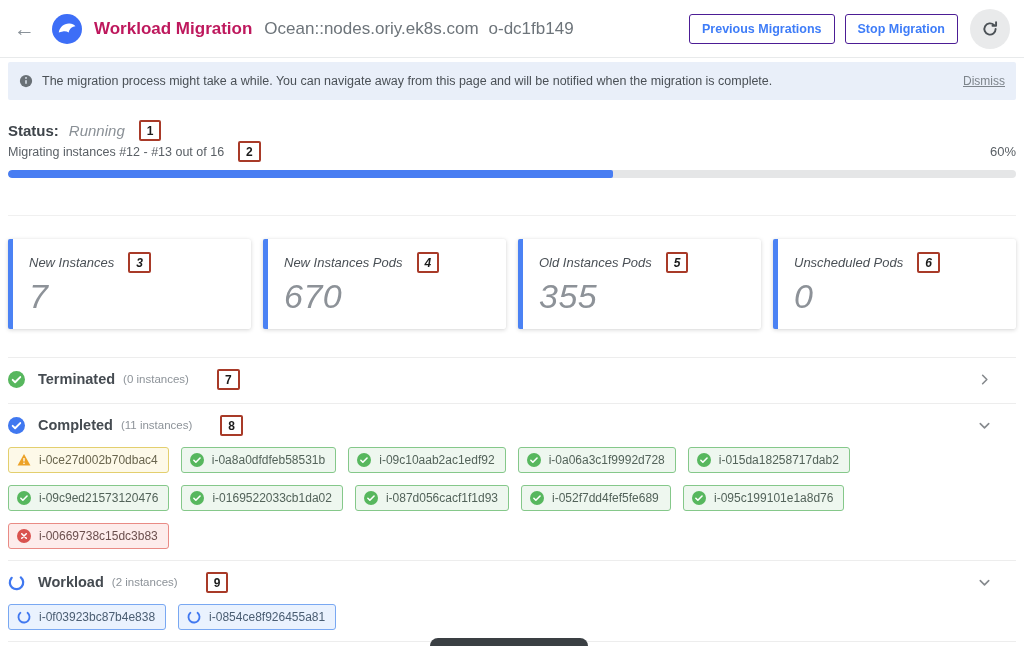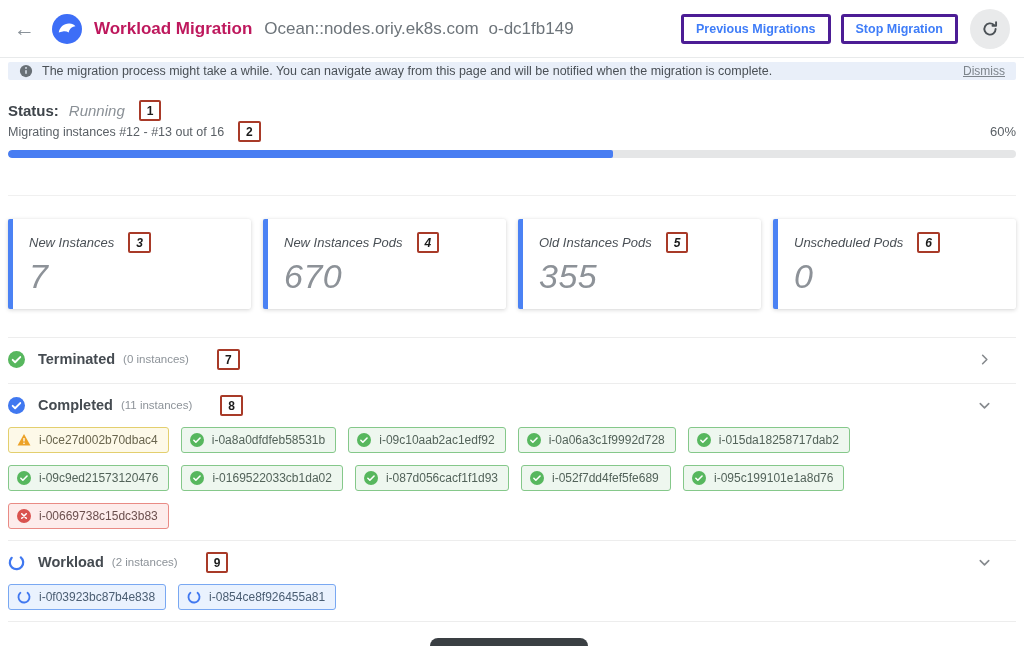--- a/index.html
+++ b/index.html
@@ -10,30 +10,30 @@
   }
   
   .hdr { display:flex; align-items:center; height:58px; padding:0 14px; border-bottom:1px solid #e8eaeb; }
   .back { font-size:21px; color:#8a9299; cursor:pointer; width:26px; }
   .logo { width:30px; height:30px; margin-left:12px; flex:0 0 auto; }
   .hdr-title { font-size:17px; font-weight:700; color:#be185d; margin-left:12px; white-space:nowrap; }
   .hdr-sub { font-size:17px; color:#6d747a; margin-left:12px; white-space:nowrap; }
   .hdr-id { font-size:17px; color:#6d747a; margin-left:10px; }
   .hdr-right { margin-left:auto; display:flex; align-items:center; }
   .btn-outline {
-    height:30px; padding:0 12px; background:#fff; border:3px solid #4c1d95; border-radius:3px;
+    height:30px; padding:0 12px; background:#fff; border:1px solid #4c1d95; border-radius:3px;
     color:#3f7df8; font-family:inherit; font-size:12.5px; font-weight:700; cursor:pointer; margin-left:10px; white-space:nowrap;
   }
   .btn-refresh {
     width:40px; height:40px; border-radius:50%; background:#e9eaeb; border:none; cursor:pointer;
     display:flex; align-items:center; justify-content:center; margin-left:12px;
   }
   
   .banner {
-    display:flex; align-items:center; height:18px; margin:4px 8px 0; padding:0 11px;
+    display:flex; align-items:center; height:38px; margin:4px 8px 0; padding:0 11px;
     background:#e9eff9; border-radius:2px; font-size:12.5px; color:#4a5056;
   }
   .banner .txt { margin-left:9px; }
   .dismiss { margin-left:auto; font-size:12px; color:#7d848b; text-decoration:underline; cursor:pointer; }
   
   .main { padding:0 8px; }
   .status-row { display:flex; align-items:center; margin-top:20px; }
   .status-lbl { font-size:15px; font-weight:700; color:#3e444a; }
   .status-val { font-size:15px; color:#8a9096; margin-left:10px;font-style:italic; }
   .ann {

